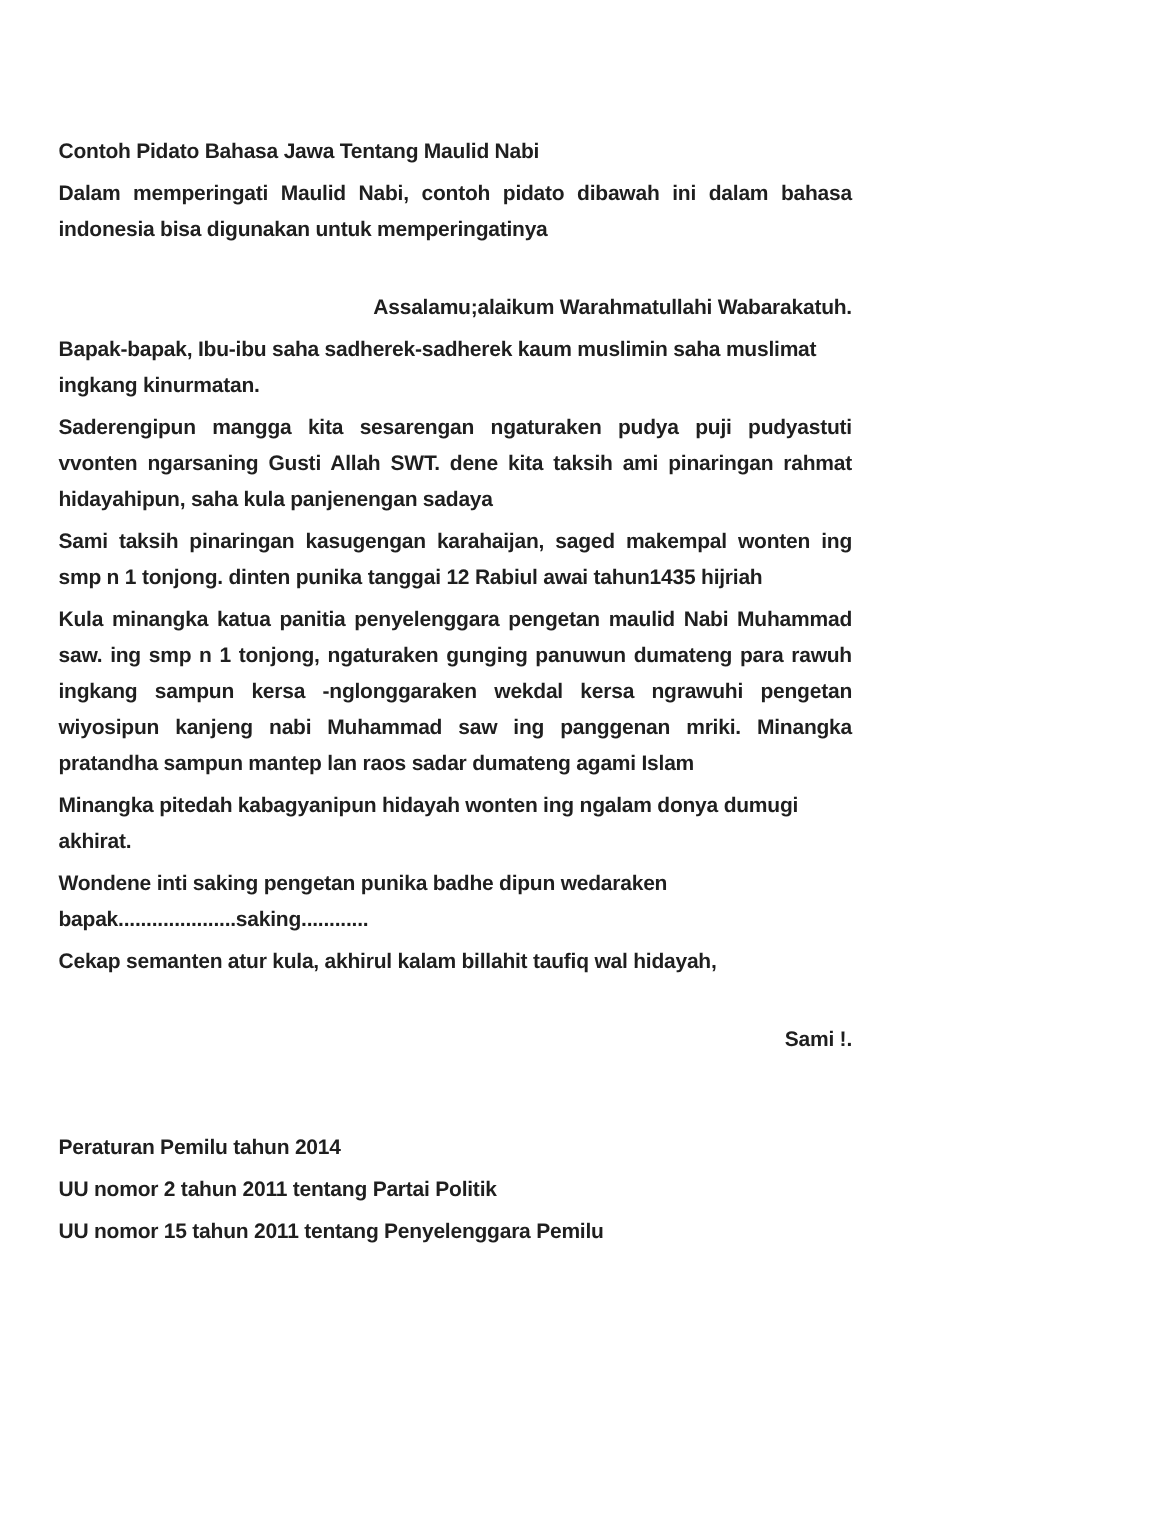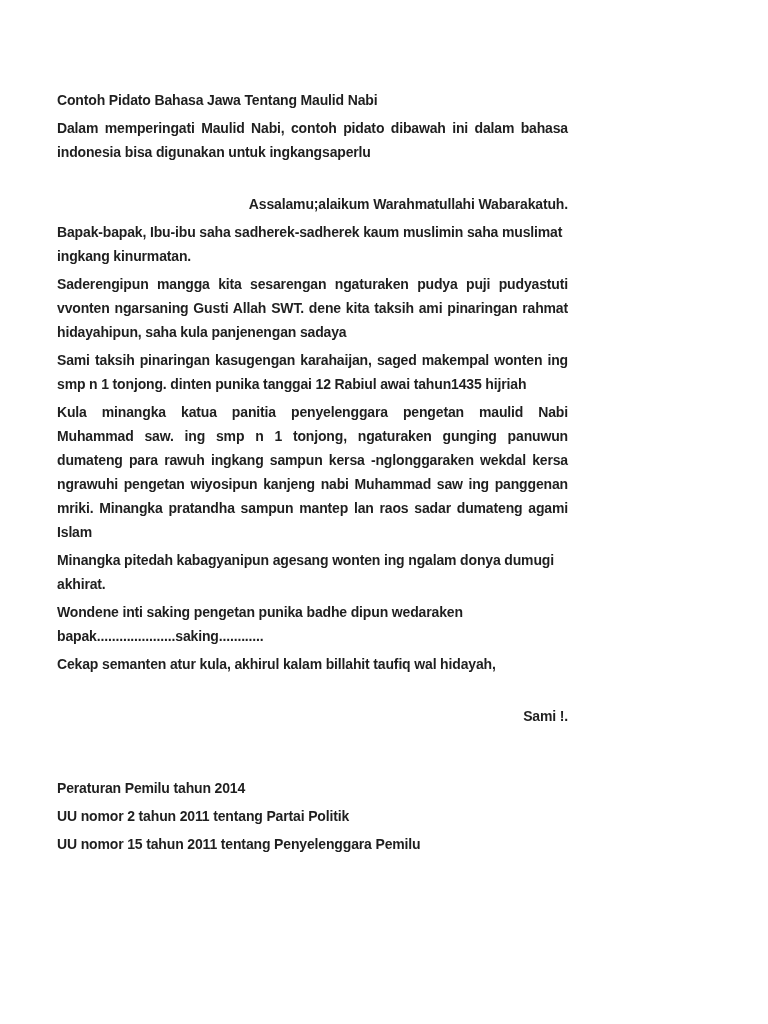--- a/index.html
+++ b/index.html
@@ -9,21 +9,21 @@
   body {
     width: 768px;
     height: 1024px;
     background: #ffffff;
     overflow: hidden;
   }
   .page {
     box-sizing: border-box;
     width: 660px;
     height: 1024px;
-    padding: 88px 92px 0 57px;
+    padding: 88px 92px 0 39px;
     background: #ffffff;
   }
   .doc-text {
     font-family: "Liberation Sans", "DejaVu Sans", sans-serif;
     font-weight: bold;
     font-size: 14px;
     line-height: 24px;
     color: #1f1f1f;
     letter-spacing: -0.15px;
     margin: 0 0 4px 0;
@@ -40,27 +40,27 @@
   .gap-blank-lg {
     margin-top: 48px;
   }
 </style>
 </head>
 <body>
 
 <div class="page">
   <p class="doc-text">Contoh Pidato Bahasa Jawa Tentang Maulid Nabi</p>
   <div id="doc-body">
-      <p class="doc-text justify">Dalam memperingati Maulid Nabi, contoh pidato dibawah ini dalam bahasa indonesia bisa digunakan untuk ingkangsaperlu</p>
+      <p class="doc-text justify">Dalam memperingati Maulid Nabi, contoh pidato dibawah ini dalam bahasa indonesia bisa digunakan untuk memperingatinya</p>
       <p class="doc-text gap-blank">Assalamu;alaikum Warahmatullahi Wabarakatuh.</p>
       <p class="doc-text">Bapak-bapak, Ibu-ibu saha sadherek-sadherek kaum muslimin saha muslimat ingkang kinurmatan.</p>
       <p class="doc-text justify">Saderengipun mangga kita sesarengan ngaturaken pudya puji pudyastuti vvonten ngarsaning Gusti Allah SWT. dene kita taksih ami pinaringan rahmat hidayahipun, saha kula panjenengan sadaya</p>
       <p class="doc-text justify">Sami taksih pinaringan kasugengan karahaijan, saged makempal wonten ing smp n 1 tonjong. dinten punika tanggai 12 Rabiul awai tahun1435 hijriah</p>
       <p class="doc-text justify">Kula minangka katua panitia penyelenggara pengetan maulid Nabi Muhammad saw. ing smp n 1 tonjong, ngaturaken gunging panuwun dumateng para rawuh ingkang sampun kersa -nglonggaraken wekdal kersa ngrawuhi pengetan wiyosipun kanjeng nabi Muhammad saw ing panggenan mriki. Minangka pratandha sampun mantep lan raos sadar dumateng agami Islam</p>
-      <p class="doc-text">Minangka pitedah kabagyanipun agesang wonten ing ngalam donya dumugi akhirat.</p>
+      <p class="doc-text">Minangka pitedah kabagyanipun hidayah wonten ing ngalam donya dumugi akhirat.</p>
       <p class="doc-text">Wondene inti saking pengetan punika badhe dipun wedaraken bapak.....................saking............</p>
       <p class="doc-text">Cekap semanten atur kula, akhirul kalam billahit taufiq wal hidayah,</p>
       <p class="doc-text gap-blank">Sami !.</p>
       <p class="doc-text gap-blank-lg">Peraturan Pemilu tahun 2014</p>
       <p class="doc-text">UU nomor 2 tahun 2011 tentang Partai Politik</p>
       <p class="doc-text">UU nomor 15 tahun 2011 tentang Penyelenggara Pemilu</p>
     </div>
 </div>
 
 </body></html>

